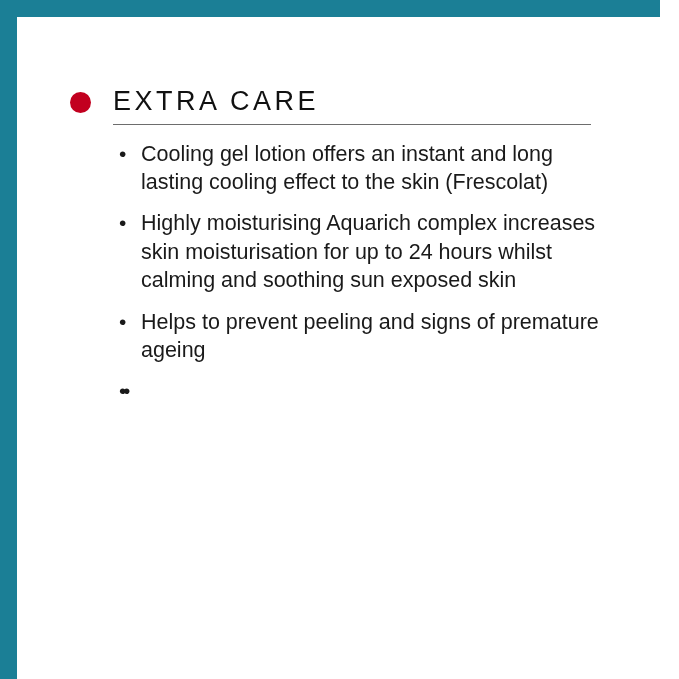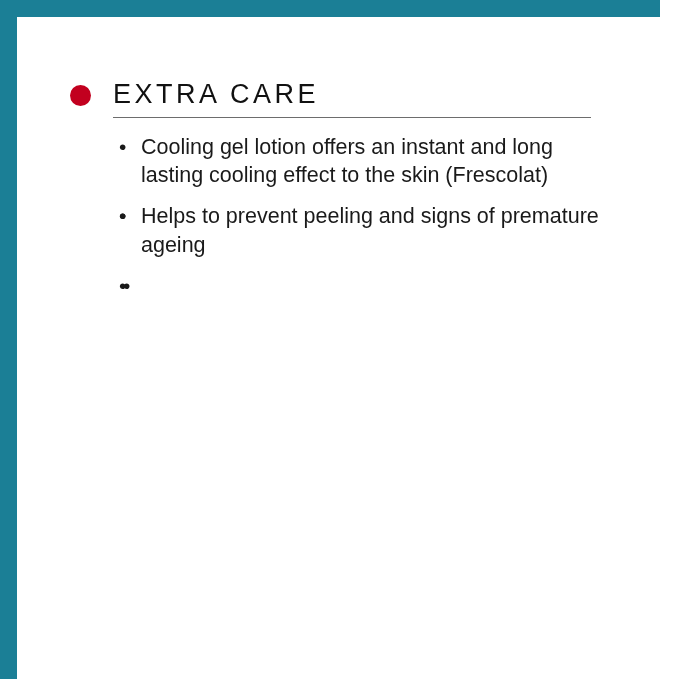--- a/index.html
+++ b/index.html
@@ -33,21 +33,21 @@
     position: absolute;
     top: 0;
     left: 0;
     width: 17px;
     height: 679px;
     background: #1b7f96;
   }
   .content {
     position: absolute;
     left: 70px;
-    top: 80px;
+    top: 87px;
     width: 540px;
   }
   .heading-row {
     display: flex;
     align-items: center;
     gap: 22px;
     margin-bottom: 4px;
   }
   .bullet-dot {
     width: 21px;
@@ -119,20 +119,21 @@
 
     <div class="rule"></div>
 
     <ul class="bullets">
       <li>
         <span class="li-marker">•</span>
         <span>Cooling gel lotion offers an instant and long lasting cooling effect to the skin (Frescolat)</span>
       </li>
       <li>
         <span class="li-marker">•</span>
+        <span>Highly moisturising Aquarich complex increases skin moisturisation for up to 24 hours whilst calming and soothing sun exposed skin</span>
       </li>
       <li>
         <span class="li-marker">•</span>
         <span>Helps to prevent peeling and signs of premature ageing</span>
       </li>
       <li>
         <span class="li-marker">•</span>
       </li>
       <li class="indent-less">
         <span class="li-marker">•</span>

